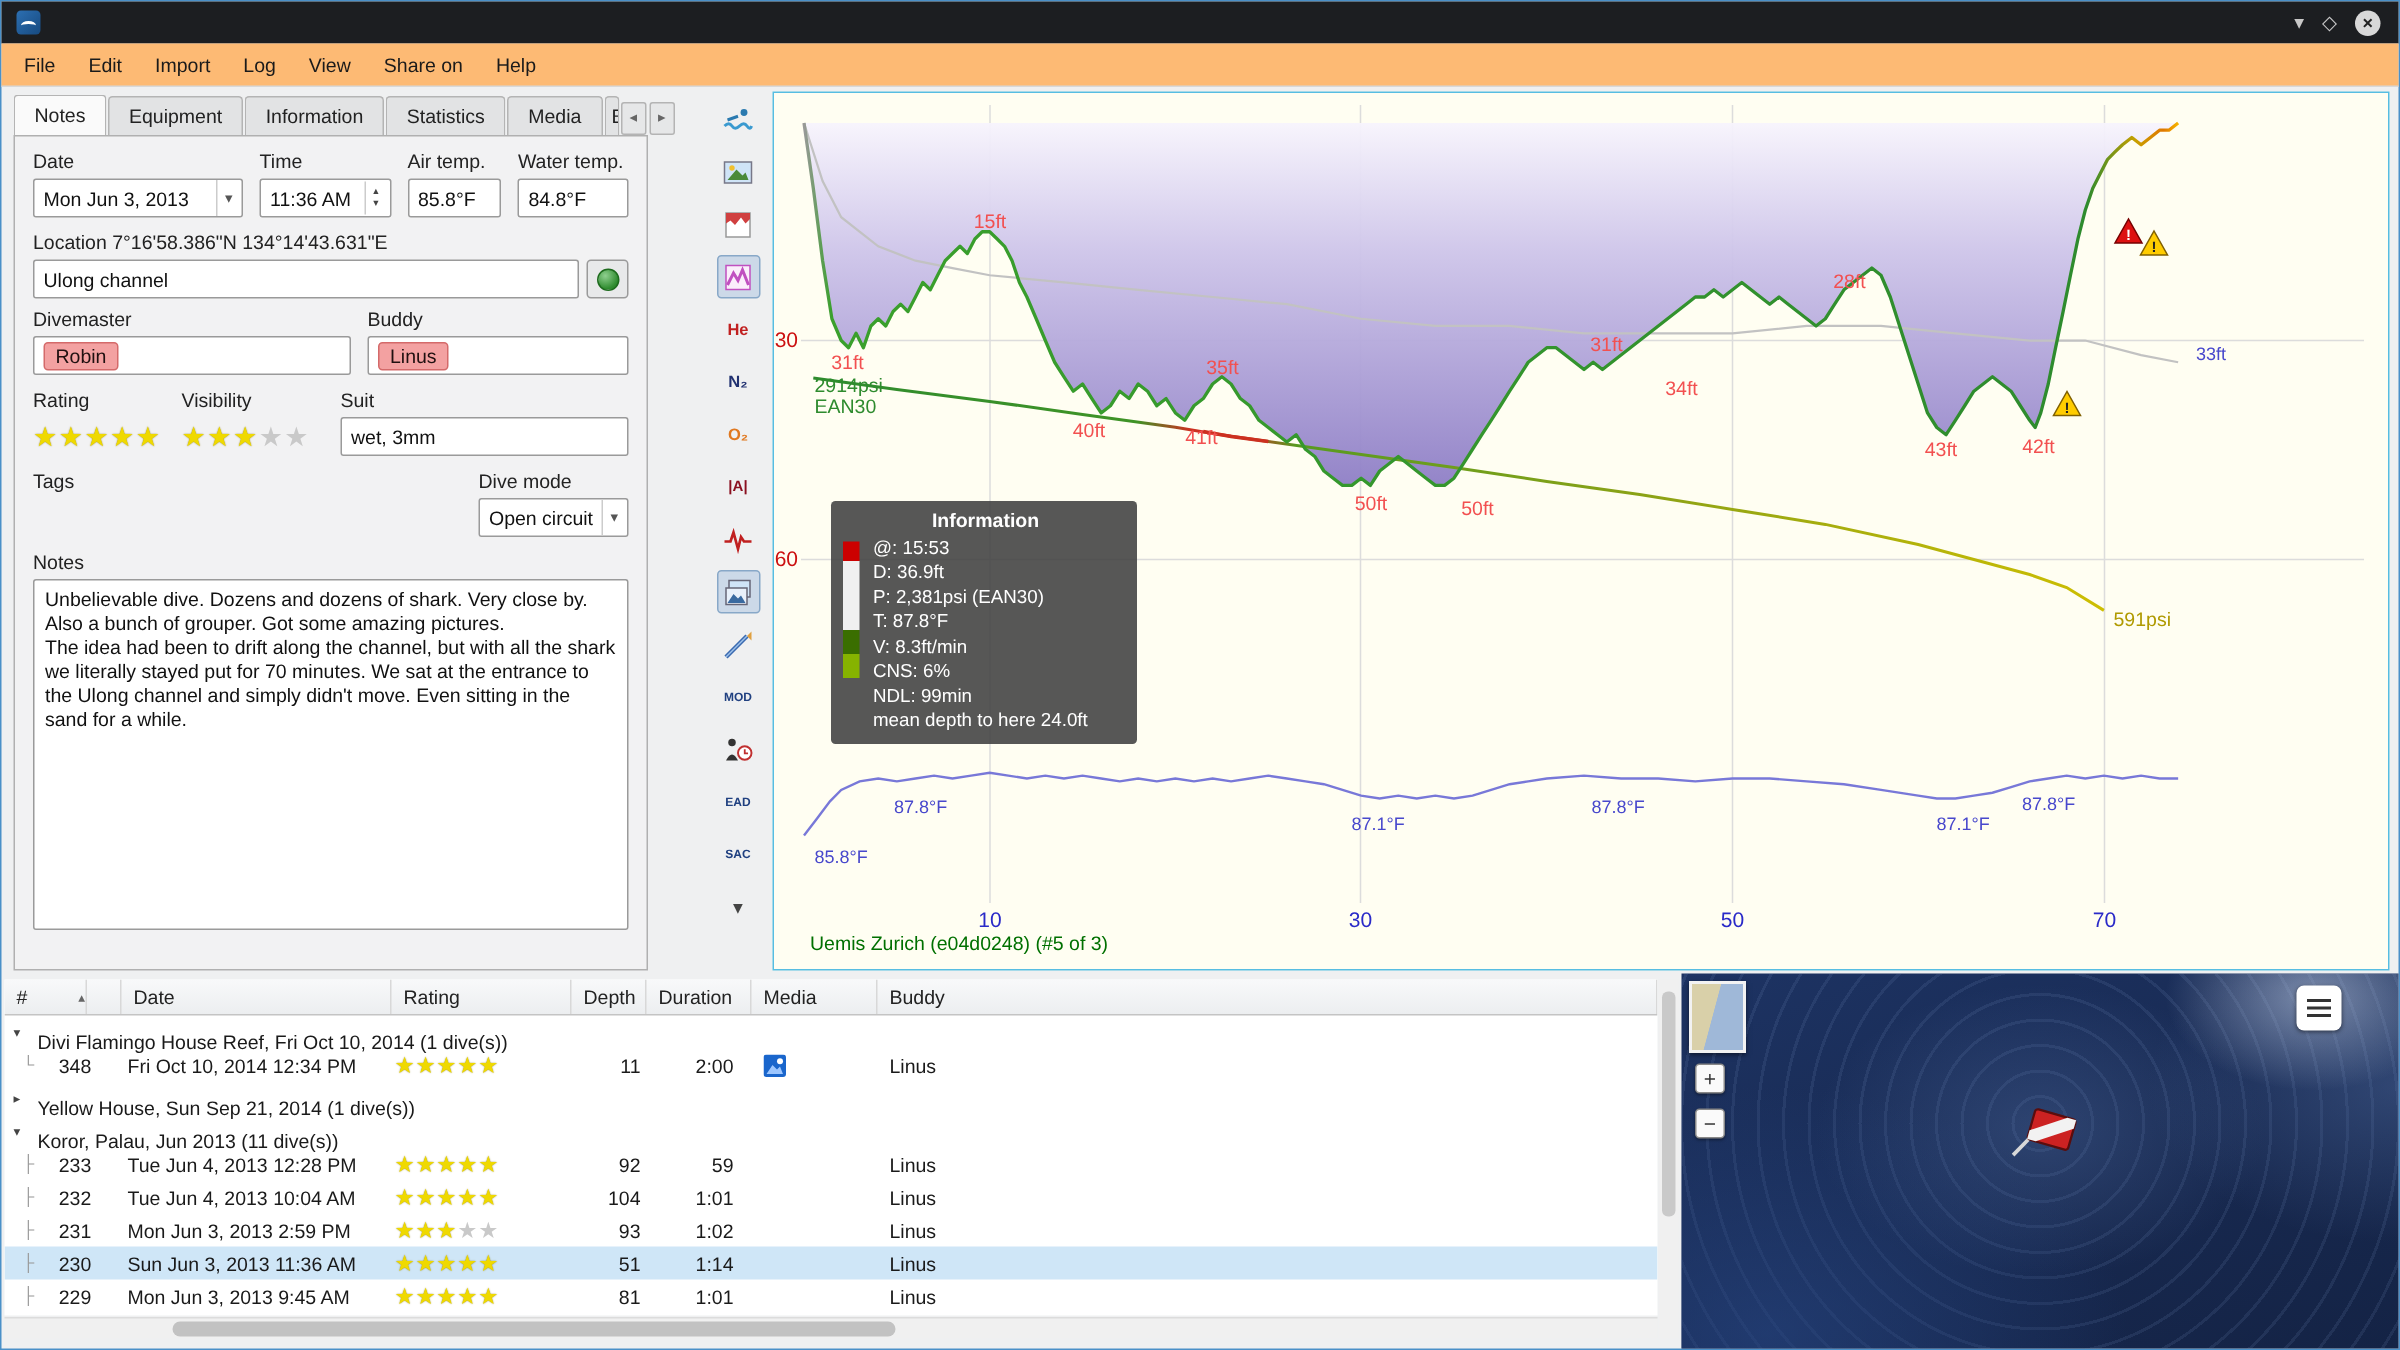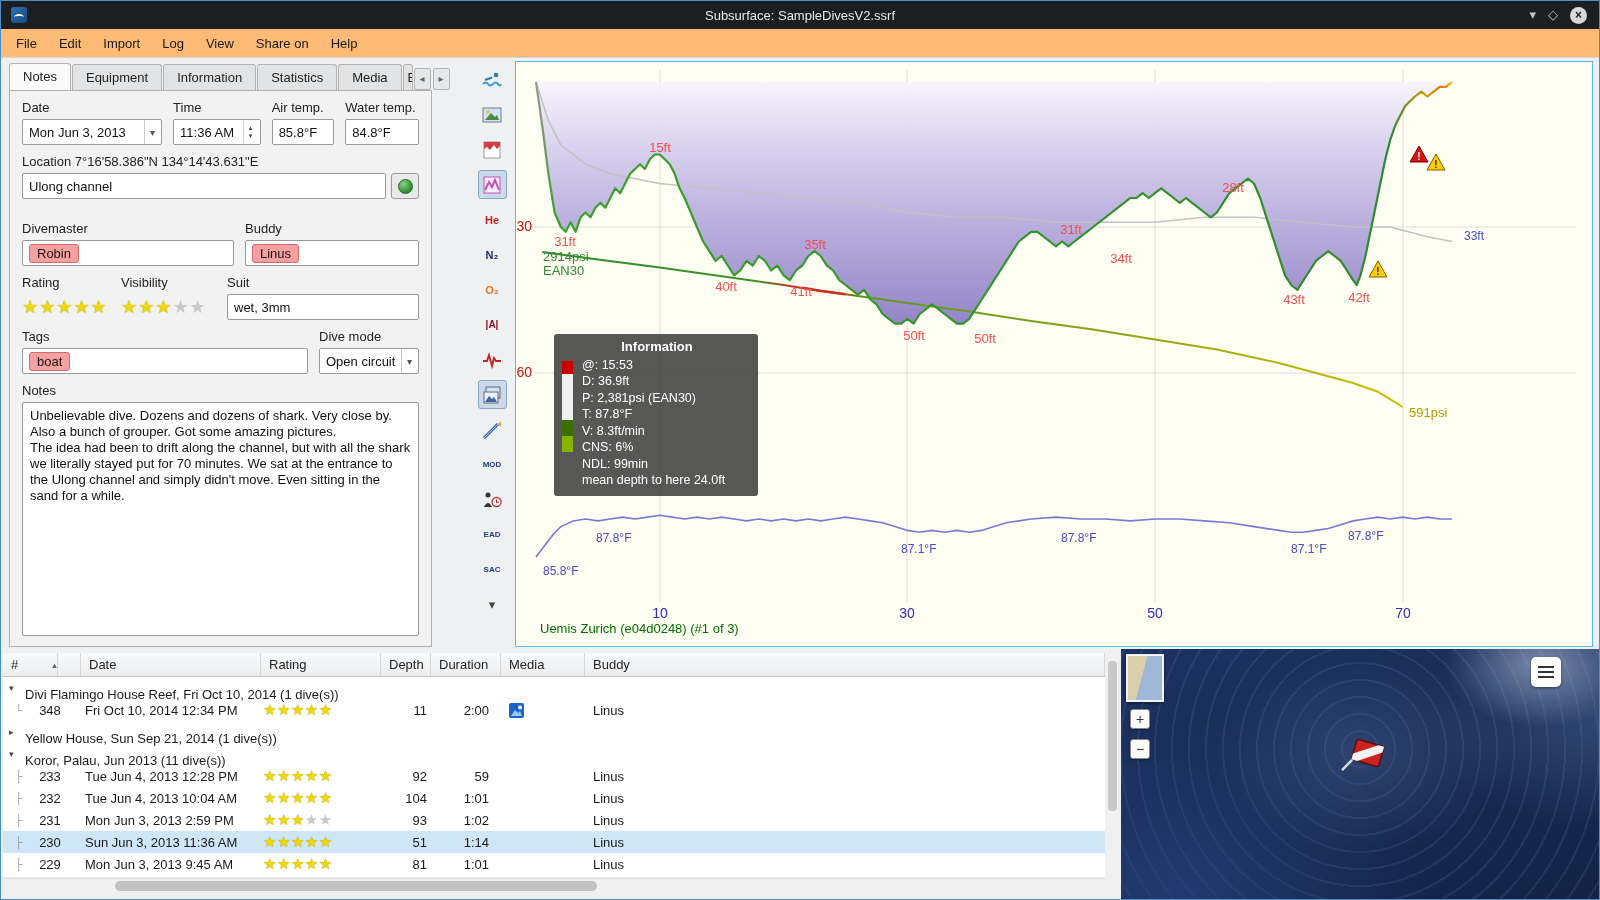--- a/index.html
+++ b/index.html
@@ -108,21 +108,20 @@
   .map-menu-btn i { display:block; width:16px; height:2px; background:#333; }
   .flag-marker { position:absolute; left:218px; top:84px; }
 </style>
 </head>
 <body>
 
 <div id="app">
 
   <div class="titlebar">
     <span class="app-icon"></span>
-    <span class="tb-title">Subsurface: SampleDivesV2.ssrf</span>
     <span class="winbtns">
       <span class="wb">▾</span>
       <span class="wb">◇</span>
       <span class="wb close">×</span>
     </span>
   </div>
 
   <div class="menubar" id="menubar">
       <span class="menu-item">File</span>
       <span class="menu-item">Edit</span>
@@ -174,21 +173,21 @@
         </div>
         <div class="fgroup" style="width:80px">
           <label class="flab">Water temp.</label>
           <div class="field">
               <span class="val">84.8°F</span>
             </div>
         </div>
       </div>
 
       <label class="flab">Location 7°16'58.386"N 134°14'43.631"E</label>
-      <div class="frow" style="margin-bottom:22px">
+      <div class="frow" style="margin-bottom:6px">
         <div class="field" style="flex:1">
             <span class="val">Ulong channel</span>
           </div>
         <div class="globe-btn" style="margin-left:-6px">
             <span class="globe"></span>
           </div>
       </div>
 
       <div class="frow">
         <div class="fgroup" style="width:212px">
@@ -218,23 +217,20 @@
           <label class="flab">Suit</label>
           <div class="field">
               <span class="val">wet, 3mm</span>
             </div>
         </div>
       </div>
 
       <div class="frow">
         <div class="fgroup" style="flex:1">
           <label class="flab">Tags</label>
-          <div class="field">
-              <span class="token">boat</span>
-            </div>
         </div>
         <div class="fgroup" style="width:100px">
           <label class="flab">Dive mode</label>
           <div class="field combo">
             <span class="val">Open circuit</span>
             <span class="arrow">▾</span>
           </div>
         </div>
       </div>
 
@@ -407,21 +403,21 @@
         <div class="ib-title">Information</div>
         <div class="ib-line">@: 15:53</div>
         <div class="ib-line">D: 36.9ft</div>
         <div class="ib-line">P: 2,381psi (EAN30)</div>
         <div class="ib-line">T: 87.8°F</div>
         <div class="ib-line">V: 8.3ft/min</div>
         <div class="ib-line">CNS: 6%</div>
         <div class="ib-line">NDL: 99min</div>
         <div class="ib-line">mean depth to here 24.0ft</div>
       </div>
-    <div class="device-label">Uemis Zurich (e04d0248) (#1 of 3)</div>
+    <div class="device-label">Uemis Zurich (e04d0248) (#5 of 3)</div>
   </div>
 
   <div class="dive-list" id="divelist">
       <div class="dl-header">
         <span style="width:78px">#<span class="sort-glyph">▴</span></span>
         <span style="width:180px">Date</span>
         <span style="width:120px">Rating</span>
         <span style="width:50px">Depth</span>
         <span style="width:70px">Duration</span>
         <span style="width:84px">Media</span>

